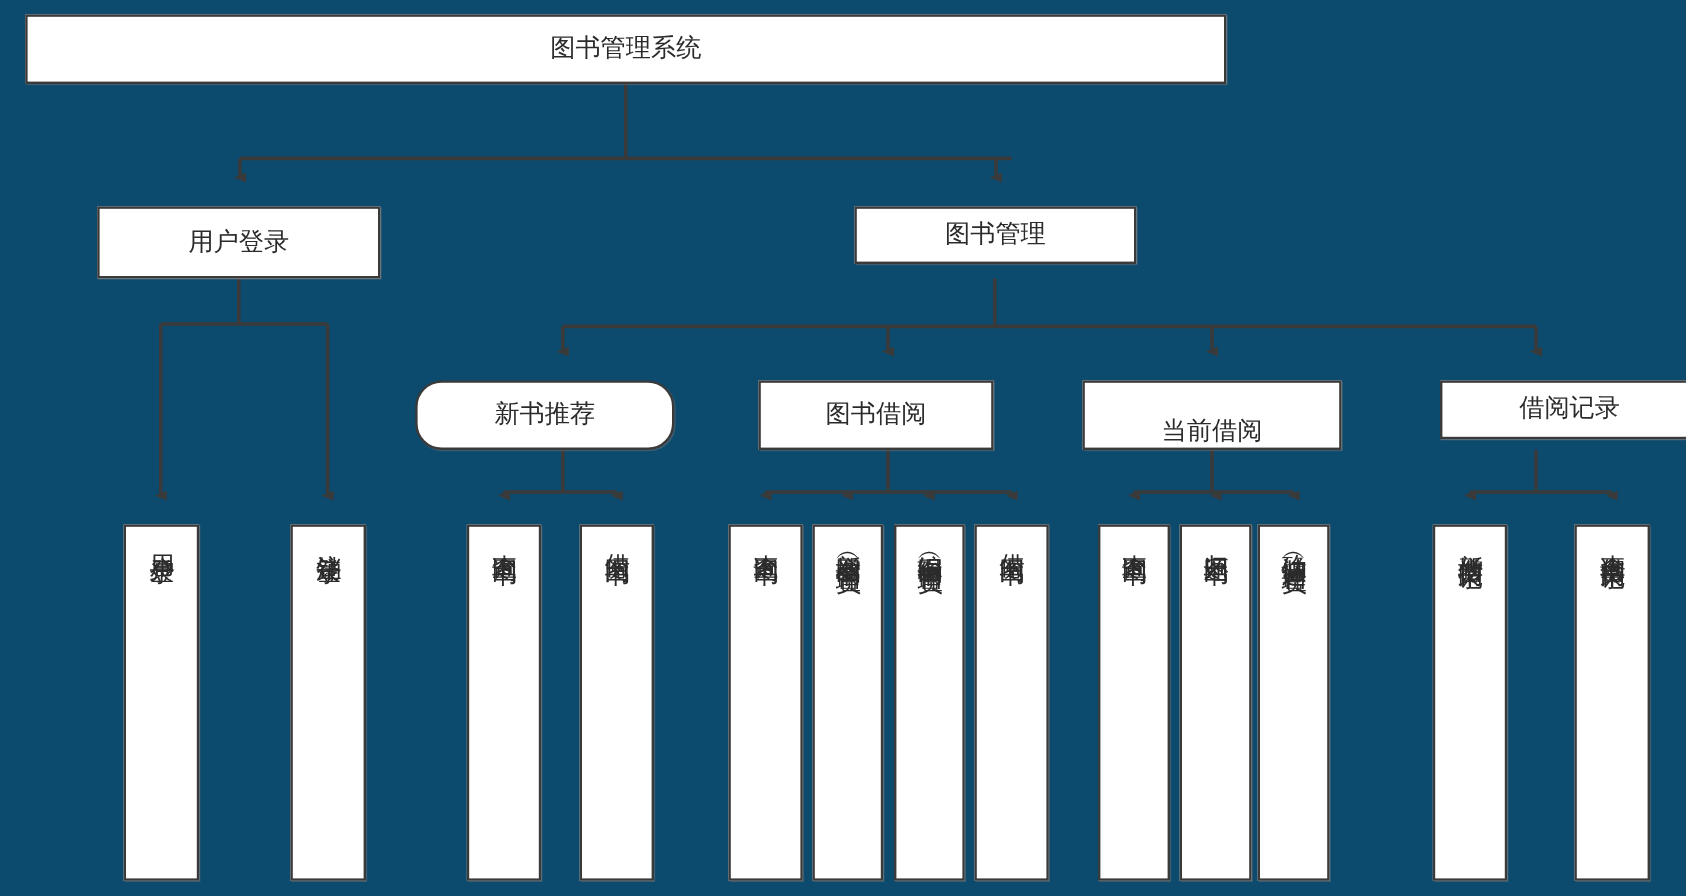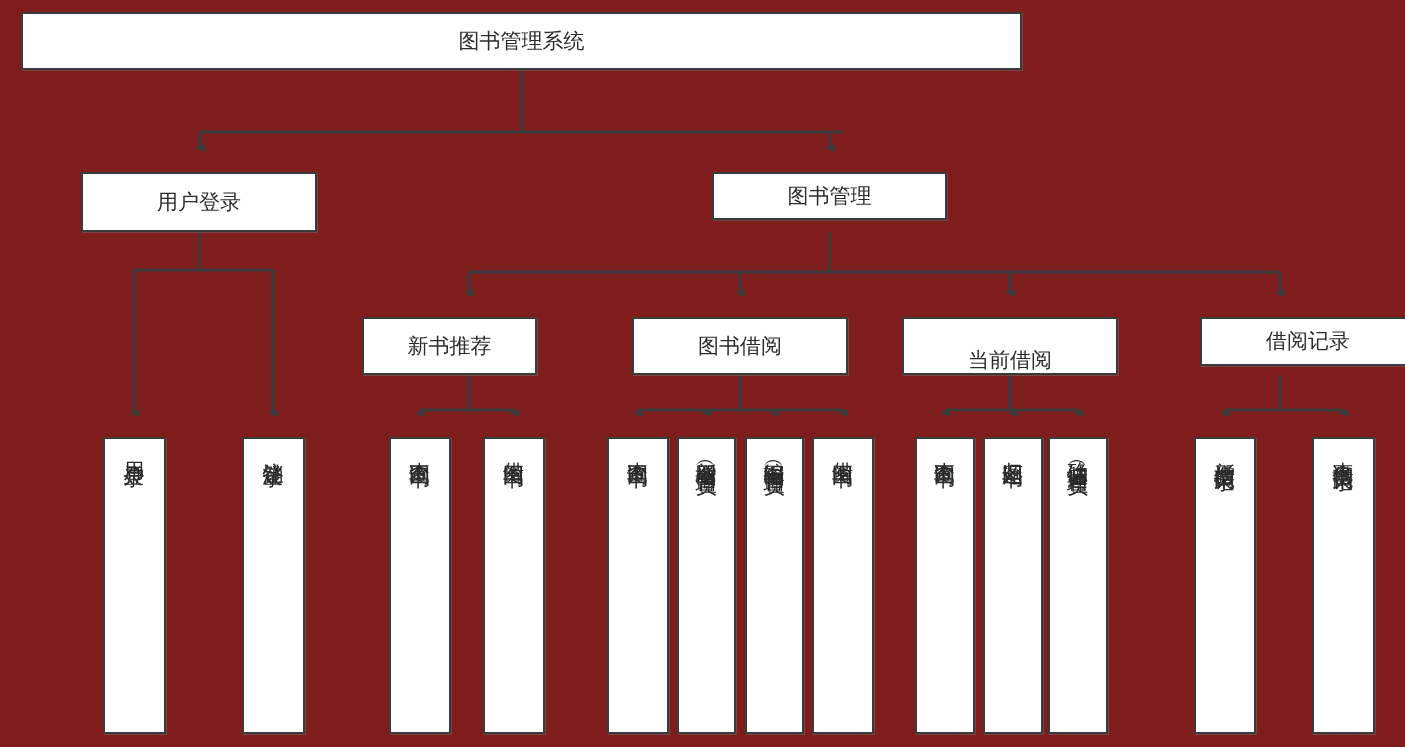--- a/index.html
+++ b/index.html
@@ -7,21 +7,21 @@
     padding: 0;
     background: #ffffff;
   }
   body {
     font-family: "Liberation Sans", sans-serif;
   }
   #diagram-root {
     position: relative;
     width: 1405px;
     height: 747px;
-    background: #7f1d1d;
+    background: #0c4a6e;
     overflow: hidden;
   }
   #diagram-svg {
     position: absolute;
     left: 0;
     top: 0;
     width: 1405px;
     height: 747px;
   }
   .node-box {
@@ -128,24 +128,24 @@
     <span class="node-label">图书管理系统</span>
   </div>
 
   <div class="node-box node-l1" style="left: 81px; top: 172px; width: 236px; height: 60px;">
     <span class="node-label">用户登录</span>
   </div>
   <div class="node-box node-l1" style="left: 712px; top: 172px; width: 235px; height: 48px;">
     <span class="node-label">图书管理</span>
   </div>
 
-  <div class="node-box node-l2" style="left: 362px; top: 317px; width: 175px; height: 58px;">
+  <div class="node-box node-l2" style="left: 346px; top: 317px; width: 216px; height: 58px; border-radius: 22px;">
     <span class="node-label">新书推荐</span>
   </div>
-  <div class="node-box node-l2" style="left: 632px; top: 317px; width: 216px; height: 58px; align-items: center;">
+  <div class="node-box node-l2" style="left: 632px; top: 317px; width: 196px; height: 58px; align-items: center;">
     <span class="node-label">图书借阅</span>
   </div>
   <div class="node-box node-l2" style="left: 902px; top: 317px; width: 216px; height: 58px; align-items: flex-end;">
     <span class="node-label">当前借阅</span>
   </div>
   <div class="node-box node-l2" style="left: 1172px; top: 317px; width: 216px; height: 49px; margin-left: 28px;">
     <span class="node-label">借阅记录</span>
   </div>
 
   <div class="node-box node-leaf" style="left: 103px; top: 437px; width: 63px; height: 297px;">

